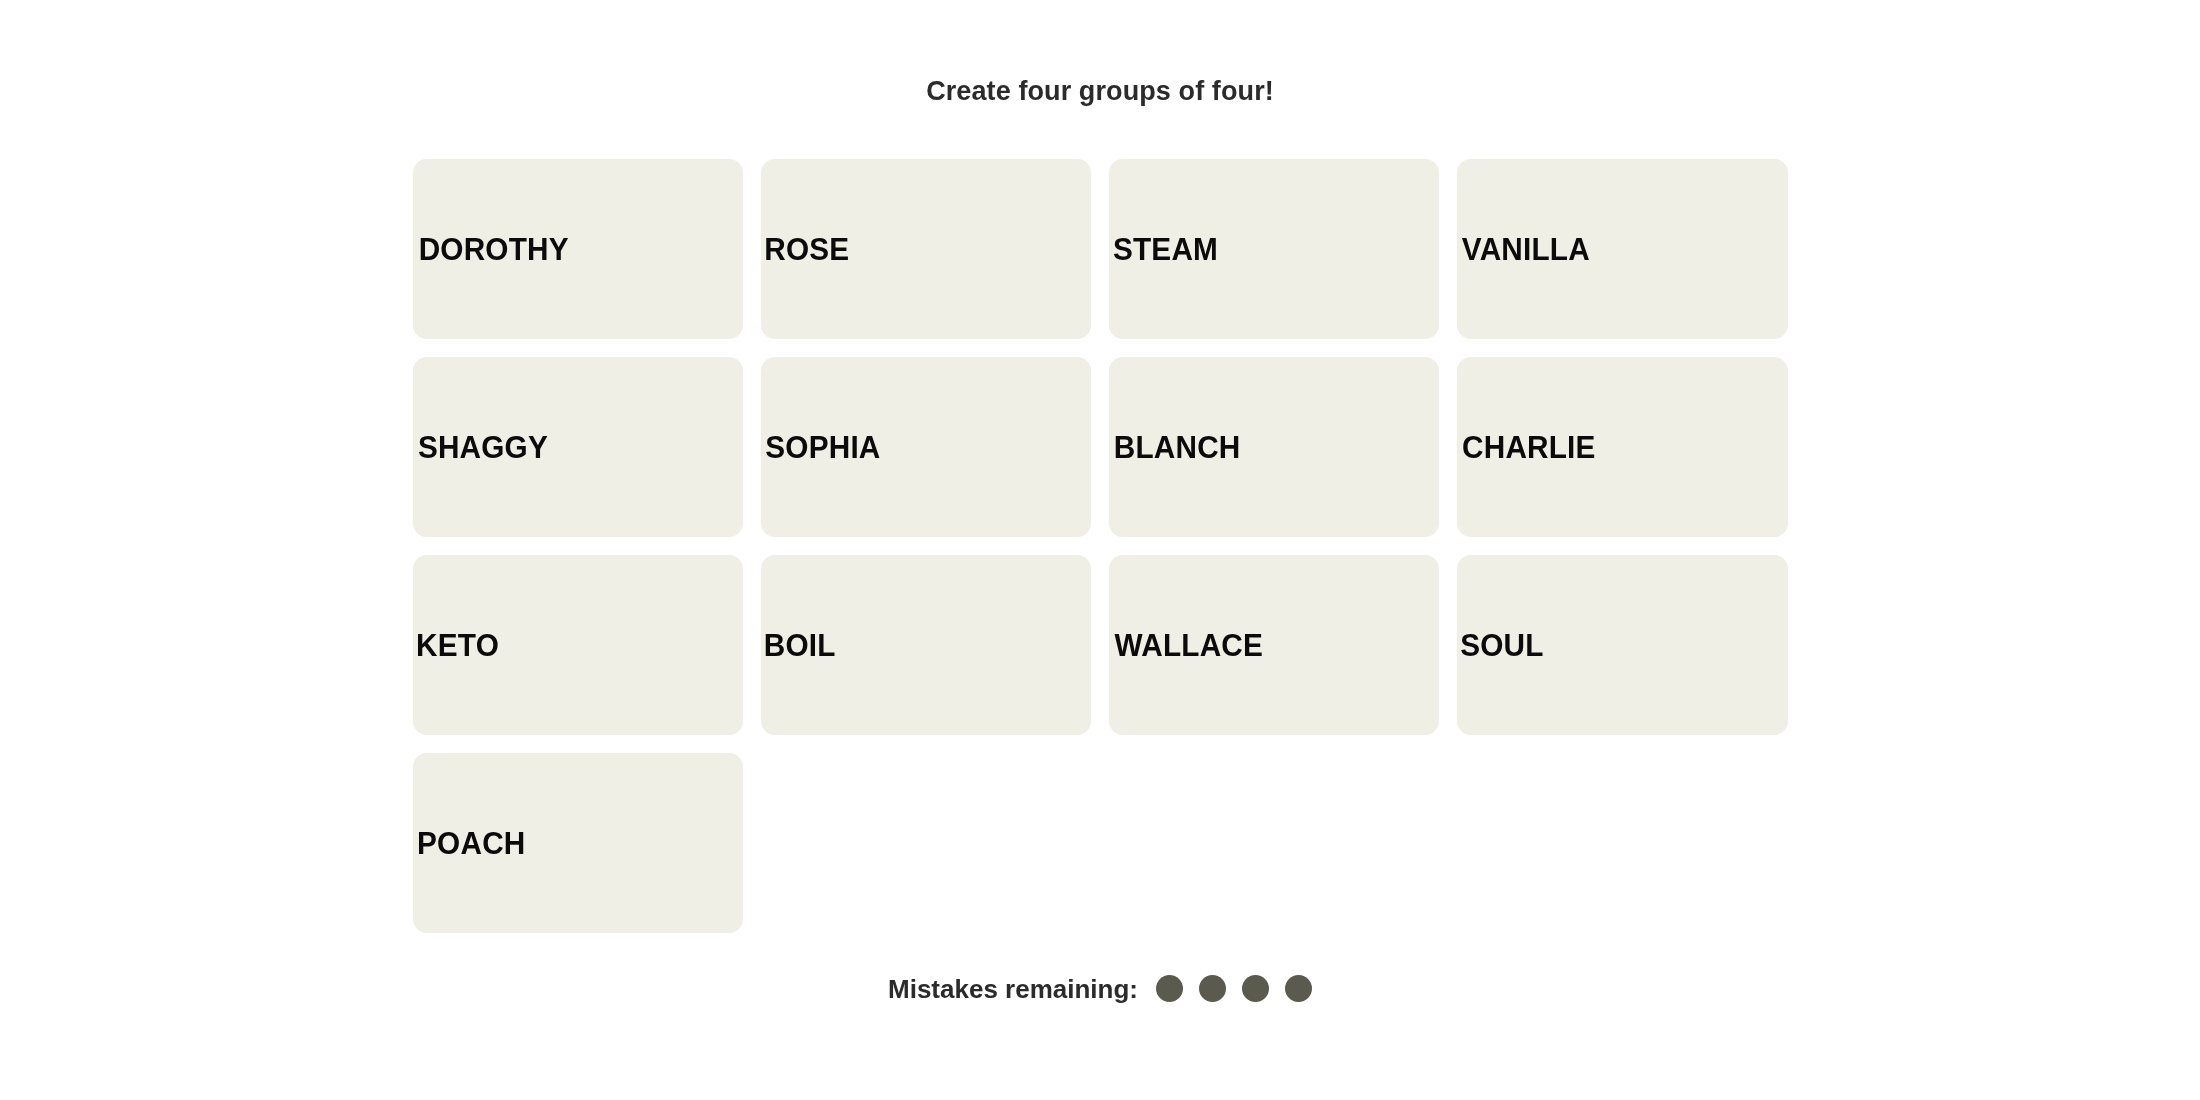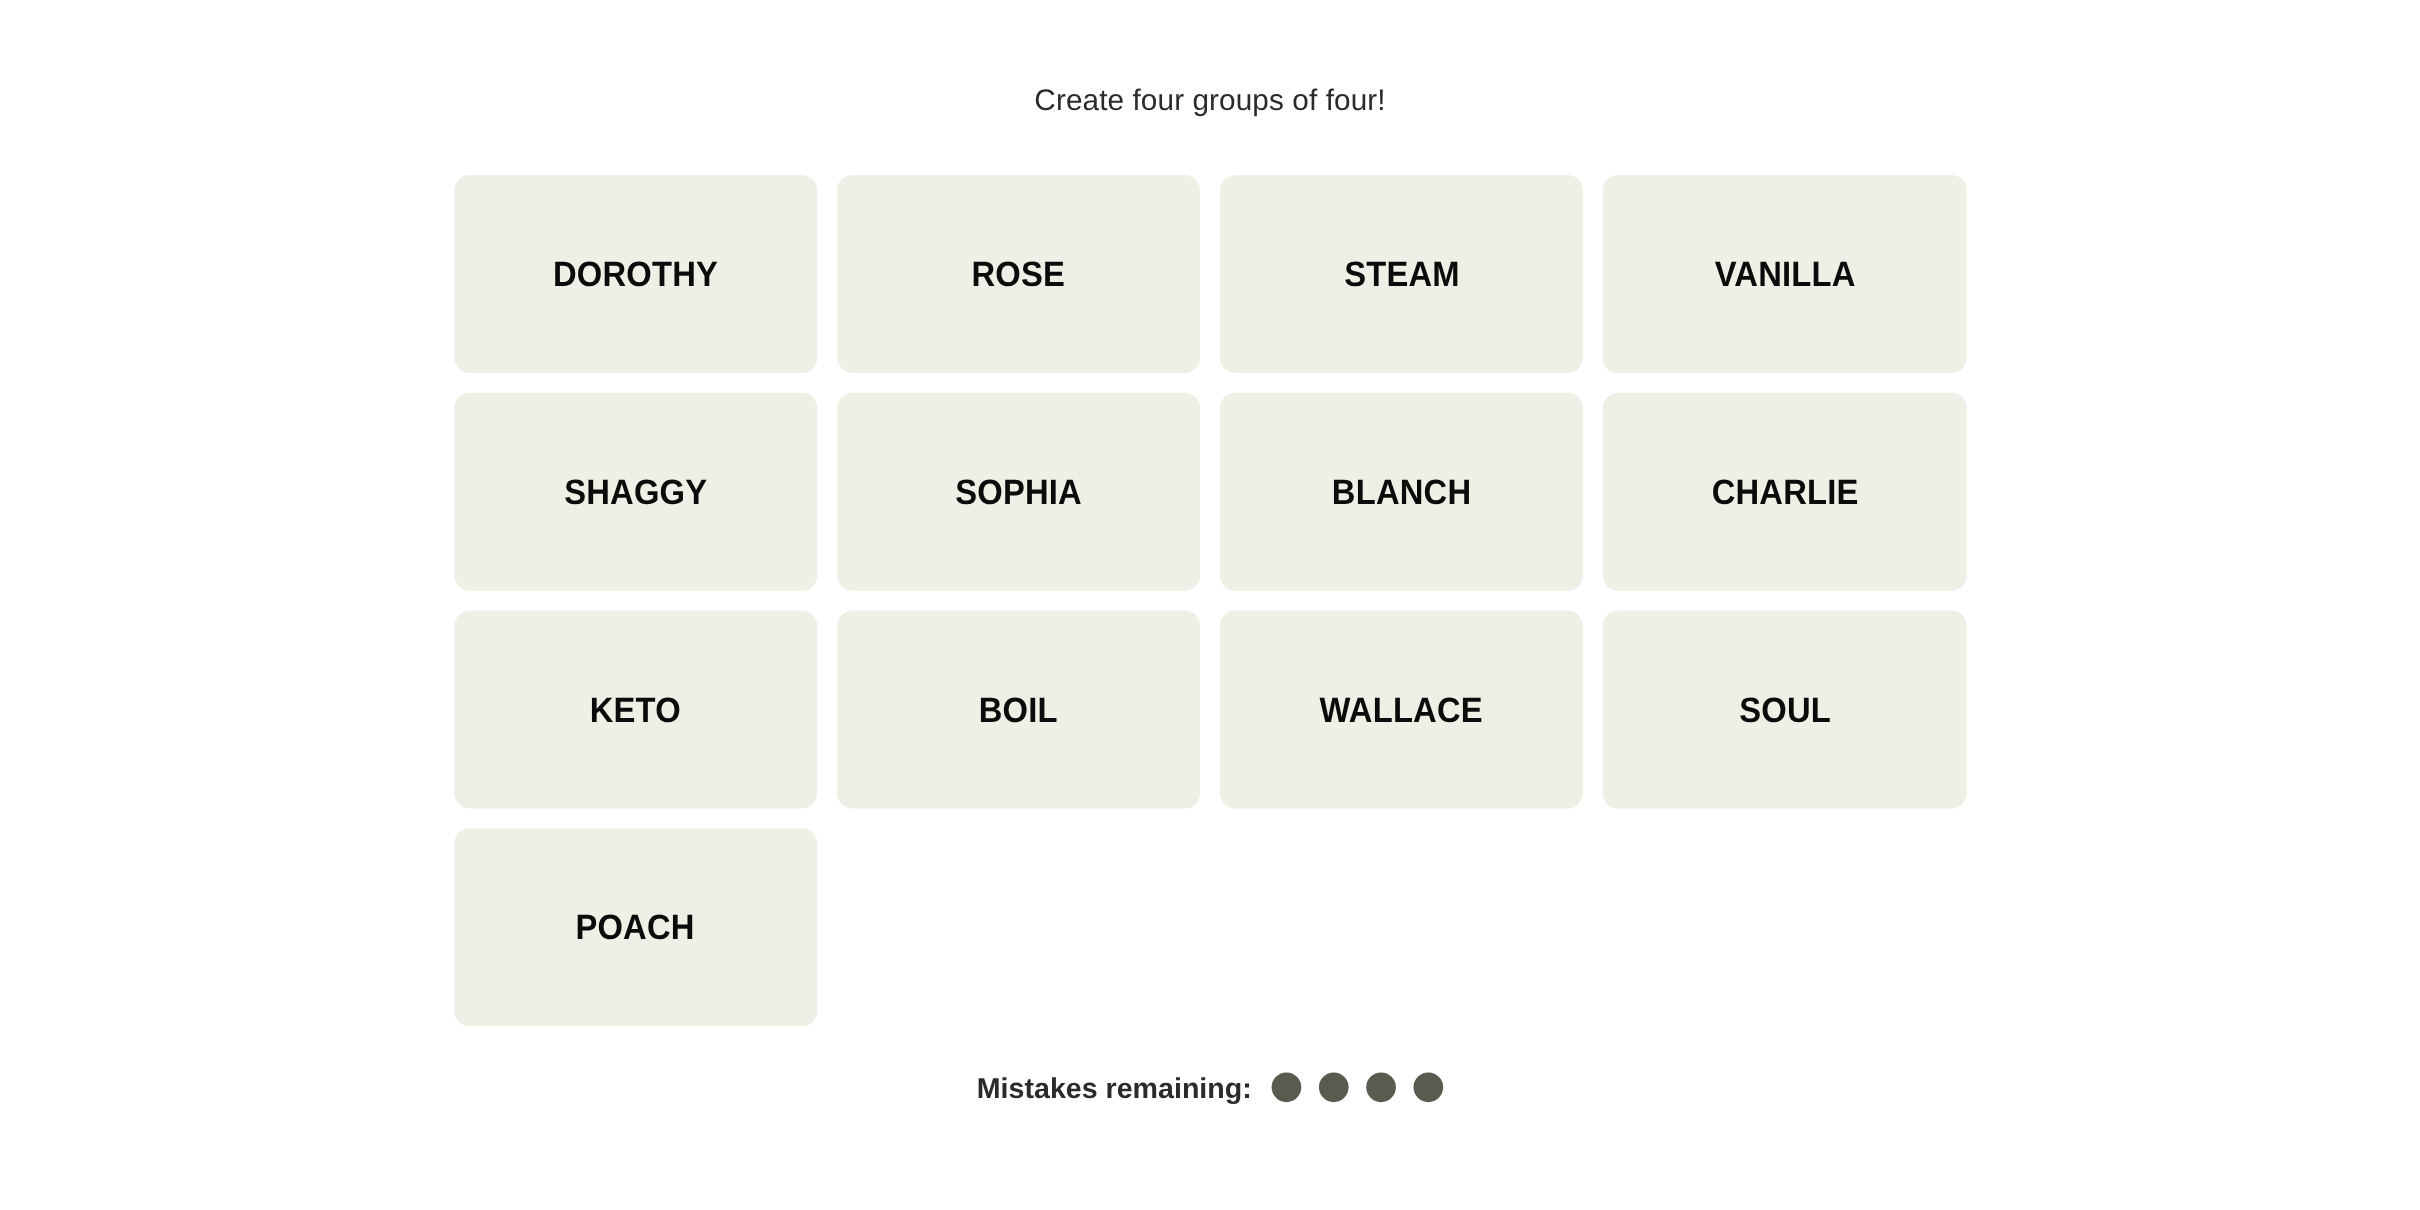--- a/index.html
+++ b/index.html
@@ -17,41 +17,40 @@
     width: 2200px;
     height: 1100px;
     position: relative;
     display: flex;
     flex-direction: column;
     align-items: center;
   }
   .header {
     margin-top: 78px;
     font-size: 27px;
-    font-weight: 400;
+    font-weight: 700;
     color: #2b2b2b;
     letter-spacing: 0.1px;
     line-height: 1;
     text-align: center;
   }
   .board {
     margin-top: 54px;
     width: 1375px;
     display: grid;
     grid-template-columns: repeat(4, 1fr);
     grid-template-rows: repeat(4, 180px);
     column-gap: 18px;
     row-gap: 18px;
   }
   .tile {
     background: #efefe6;
     border-radius: 14px;
     display: flex;
     align-items: center;
-    justify-content: center;
     cursor: pointer;
     user-select: none;
     border: none;
     padding: 0;
     font-family: inherit;
   }
   .tile-label {
     font-size: 32px;
     font-weight: 700;
     color: #0b0b0b;

